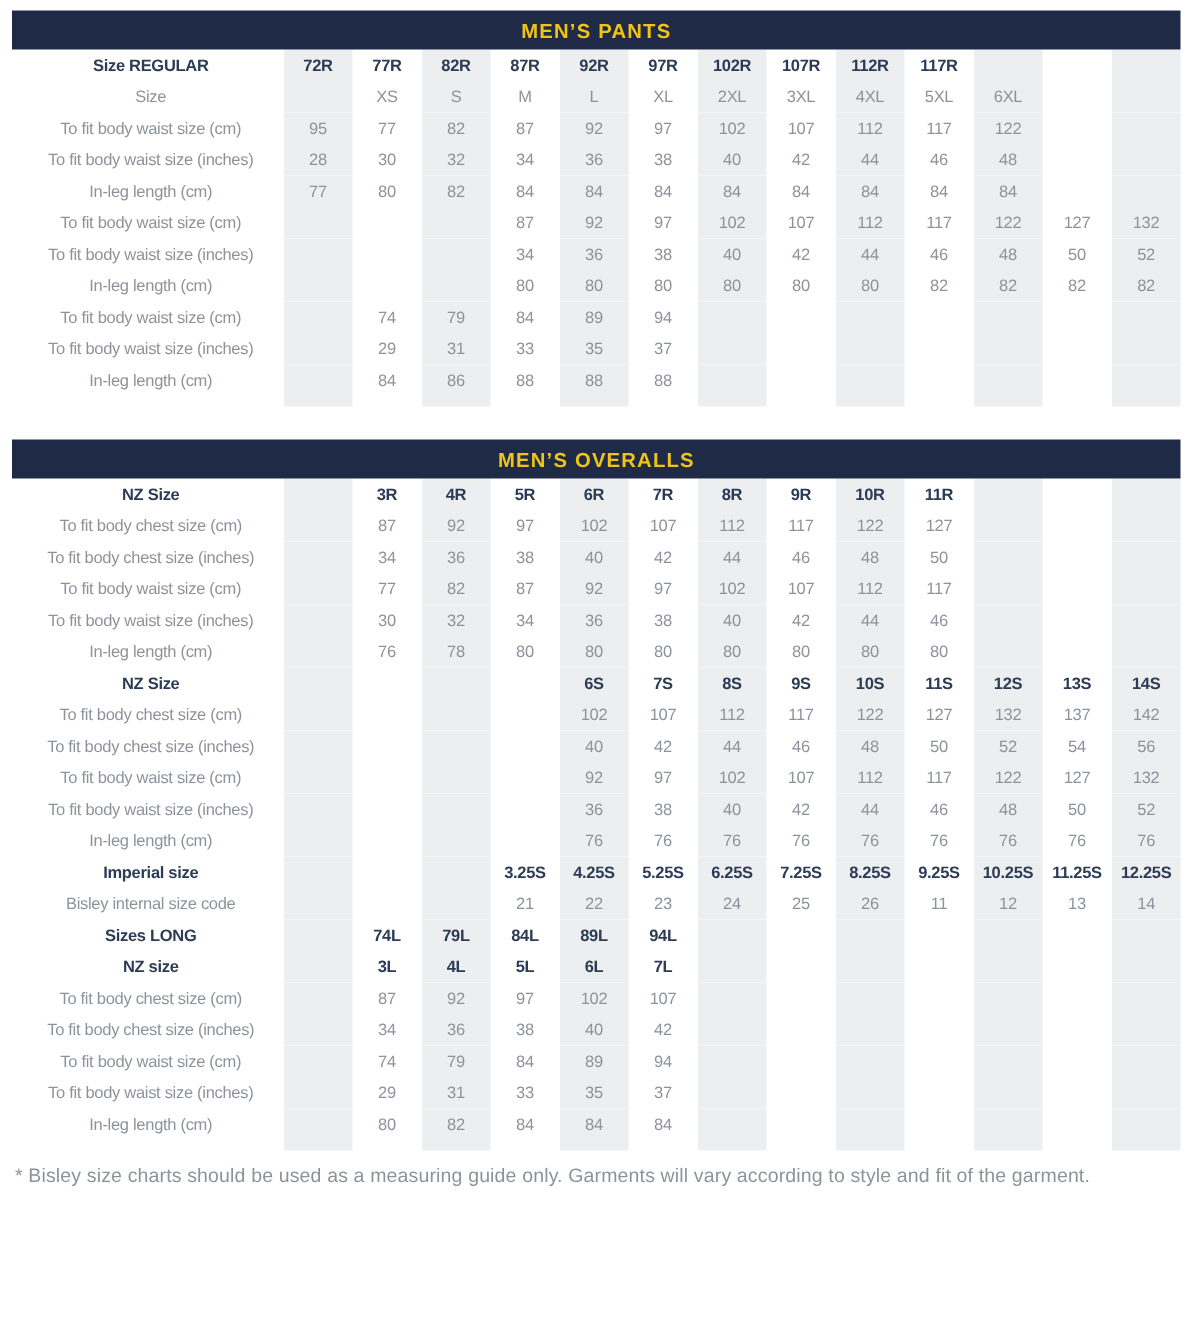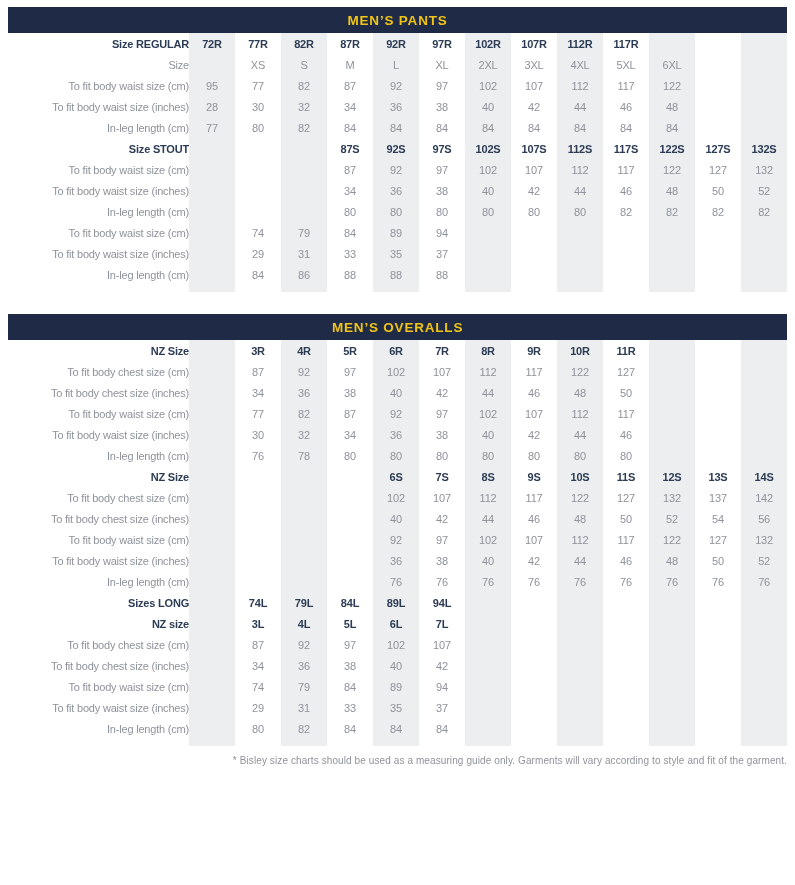--- a/index.html
+++ b/index.html
@@ -24,28 +24,28 @@
     background:var(--navy);color:var(--yellow);
     height:26px;padding:0;text-align:center;
     font-size:13.5px;font-weight:700;letter-spacing:0.8px;margin-left:36px;
   }
   td{
     height:21px;padding:0;margin:0;
     font-size:11px;text-align:center;vertical-align:middle;
     white-space:nowrap;overflow:hidden;
     letter-spacing:-0.2px;
   }
-  td.label{text-align:right;padding-left:4px;}
+  td.label{text-align:center;padding-left:4px;}
   tr.bold td{color:var(--bold-text);font-weight:700;}
   tr.normal td{color:var(--muted-text);font-weight:400;}
   tr.pad-row td{height:7px;}
   .gap{height:22px;}
   .footnote{
     width:779px;padding:9px 0 0 2px;
-    font-size:10px;color:var(--muted-text);letter-spacing:0.1px;text-align:right;
+    font-size:13px;color:var(--muted-text);letter-spacing:0.1px;
   }
 </style>
 </head>
 <body>
 
 <div class="page">
   <table class="chart">
       <colgroup>
         <col class="label-col">
         <col class="data-col shaded">
@@ -141,36 +141,20 @@
           <td>84</td>
           <td>84</td>
           <td>84</td>
           <td>84</td>
           <td>84</td>
           <td>84</td>
           <td>84</td>
           <td></td>
           <td></td>
         </tr>
-        <tr class="bold">
-          <td class="label">Size STOUT</td>
-          <td></td>
-          <td></td>
-          <td></td>
-          <td>87S</td>
-          <td>92S</td>
-          <td>97S</td>
-          <td>102S</td>
-          <td>107S</td>
-          <td>112S</td>
-          <td>117S</td>
-          <td>122S</td>
-          <td>127S</td>
-          <td>132S</td>
-        </tr>
         <tr class="normal">
           <td class="label">To fit body waist size (cm)</td>
           <td></td>
           <td></td>
           <td></td>
           <td>87</td>
           <td>92</td>
           <td>97</td>
           <td>102</td>
           <td>107</td>
@@ -488,20 +472,52 @@
           <td>76</td>
           <td>76</td>
           <td>76</td>
           <td>76</td>
           <td>76</td>
           <td>76</td>
           <td>76</td>
           <td>76</td>
         </tr>
         <tr class="bold">
+          <td class="label">Imperial size</td>
+          <td></td>
+          <td></td>
+          <td></td>
+          <td>3.25S</td>
+          <td>4.25S</td>
+          <td>5.25S</td>
+          <td>6.25S</td>
+          <td>7.25S</td>
+          <td>8.25S</td>
+          <td>9.25S</td>
+          <td>10.25S</td>
+          <td>11.25S</td>
+          <td>12.25S</td>
+        </tr>
+        <tr class="normal">
+          <td class="label">Bisley internal size code</td>
+          <td></td>
+          <td></td>
+          <td></td>
+          <td>21</td>
+          <td>22</td>
+          <td>23</td>
+          <td>24</td>
+          <td>25</td>
+          <td>26</td>
+          <td>11</td>
+          <td>12</td>
+          <td>13</td>
+          <td>14</td>
+        </tr>
+        <tr class="bold">
           <td class="label">Sizes LONG</td>
           <td></td>
           <td>74L</td>
           <td>79L</td>
           <td>84L</td>
           <td>89L</td>
           <td>94L</td>
           <td></td>
           <td></td>
           <td></td>

